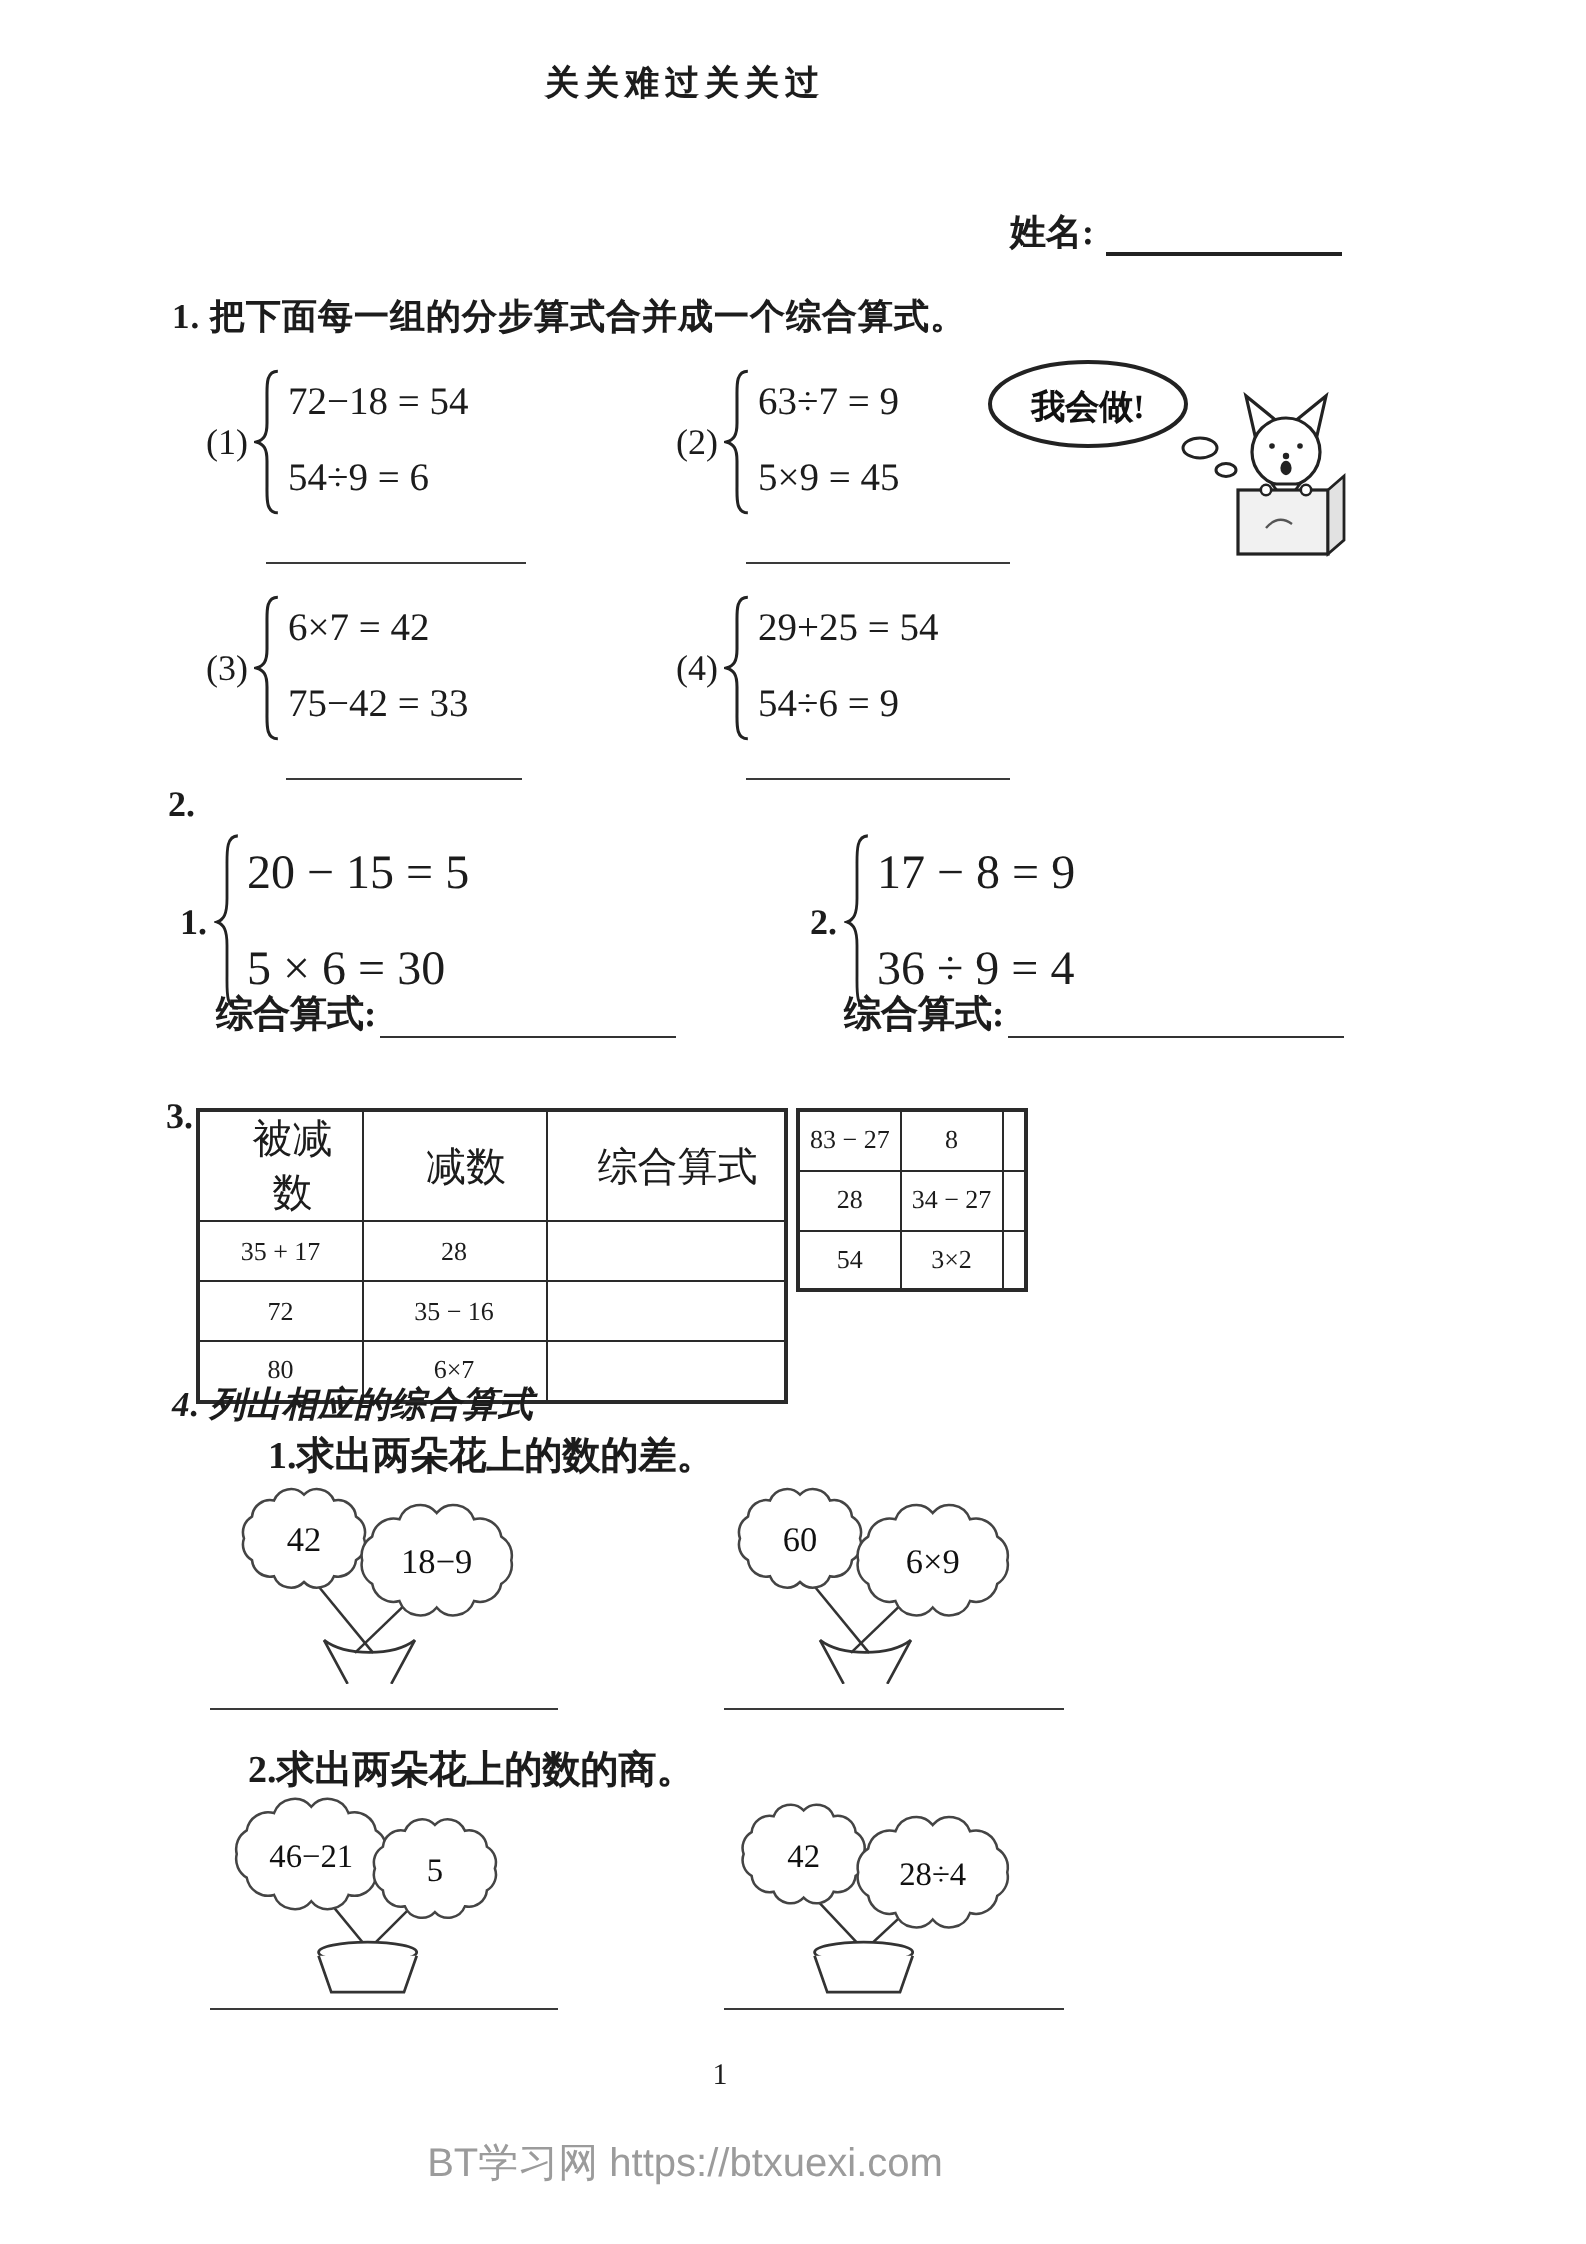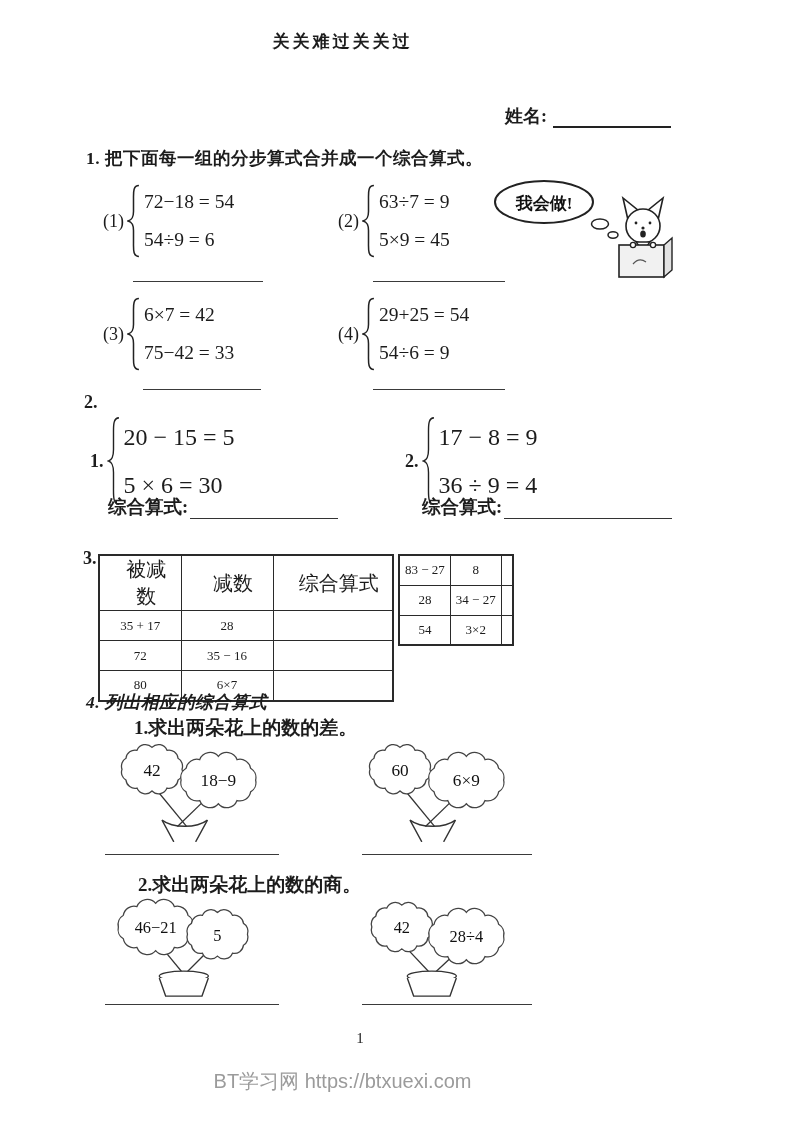--- a/index.html
+++ b/index.html
@@ -235,21 +235,21 @@
     </g>
     <g transform="translate(117,44)">
       <path d="M41,0 A12,12 0 0 1 35.5,13 A12,12 0 0 1 20.5,22.5 A12,12 0 0 1 0,26 A12,12 0 0 1 -20.5,22.5 A12,12 0 0 1 -35.5,13 A12,12 0 0 1 -41,0 A12,12 0 0 1 -35.5,-13 A12,12 0 0 1 -20.5,-22.5 A12,12 0 0 1 0,-26 A12,12 0 0 1 20.5,-22.5 A12,12 0 0 1 35.5,-13 A12,12 0 0 1 41,0 Z" fill="#fff" stroke="#444" stroke-width="1.4"></path>
       <text x="0" y="7" text-anchor="middle" font-size="19" fill="#111">6×9</text>
     </g>
   </svg>
 
   <div class="line" style="top:854px; left:105px; width:174px;"></div>
   <div class="line" style="top:854px; left:362px; width:170px;"></div>
 
-  <div class="abs sub-title" style="top:872px; left:110px;">2.求出两朵花上的数的商。</div>
+  <div class="abs sub-title" style="top:872px; left:96px;">2.求出两朵花上的数的商。</div>
 
   <svg class="figure" style="top:896px; left:112px;" width="160" height="102" viewBox="0 0 176 112">
     <line x1="56" y1="58" x2="84" y2="92" stroke="#333" stroke-width="1.4"></line>
     <line x1="102" y1="64" x2="74" y2="92" stroke="#333" stroke-width="1.4"></line>
     <g>
       <ellipse cx="79" cy="88" rx="27" ry="5.5" fill="#fff" stroke="#333" stroke-width="1.5"></ellipse>
       <path d="M52,90 L59,110 L99,110 L106,90" fill="#fff" stroke="#333" stroke-width="1.5"></path>
     </g>
     <g transform="translate(48,34)">
       <path d="M41,0 A12,12 0 0 1 35.5,13 A12,12 0 0 1 20.5,22.5 A12,12 0 0 1 0,26 A12,12 0 0 1 -20.5,22.5 A12,12 0 0 1 -35.5,13 A12,12 0 0 1 -41,0 A12,12 0 0 1 -35.5,-13 A12,12 0 0 1 -20.5,-22.5 A12,12 0 0 1 0,-26 A12,12 0 0 1 20.5,-22.5 A12,12 0 0 1 35.5,-13 A12,12 0 0 1 41,0 Z" fill="#fff" stroke="#444" stroke-width="1.4"></path>

